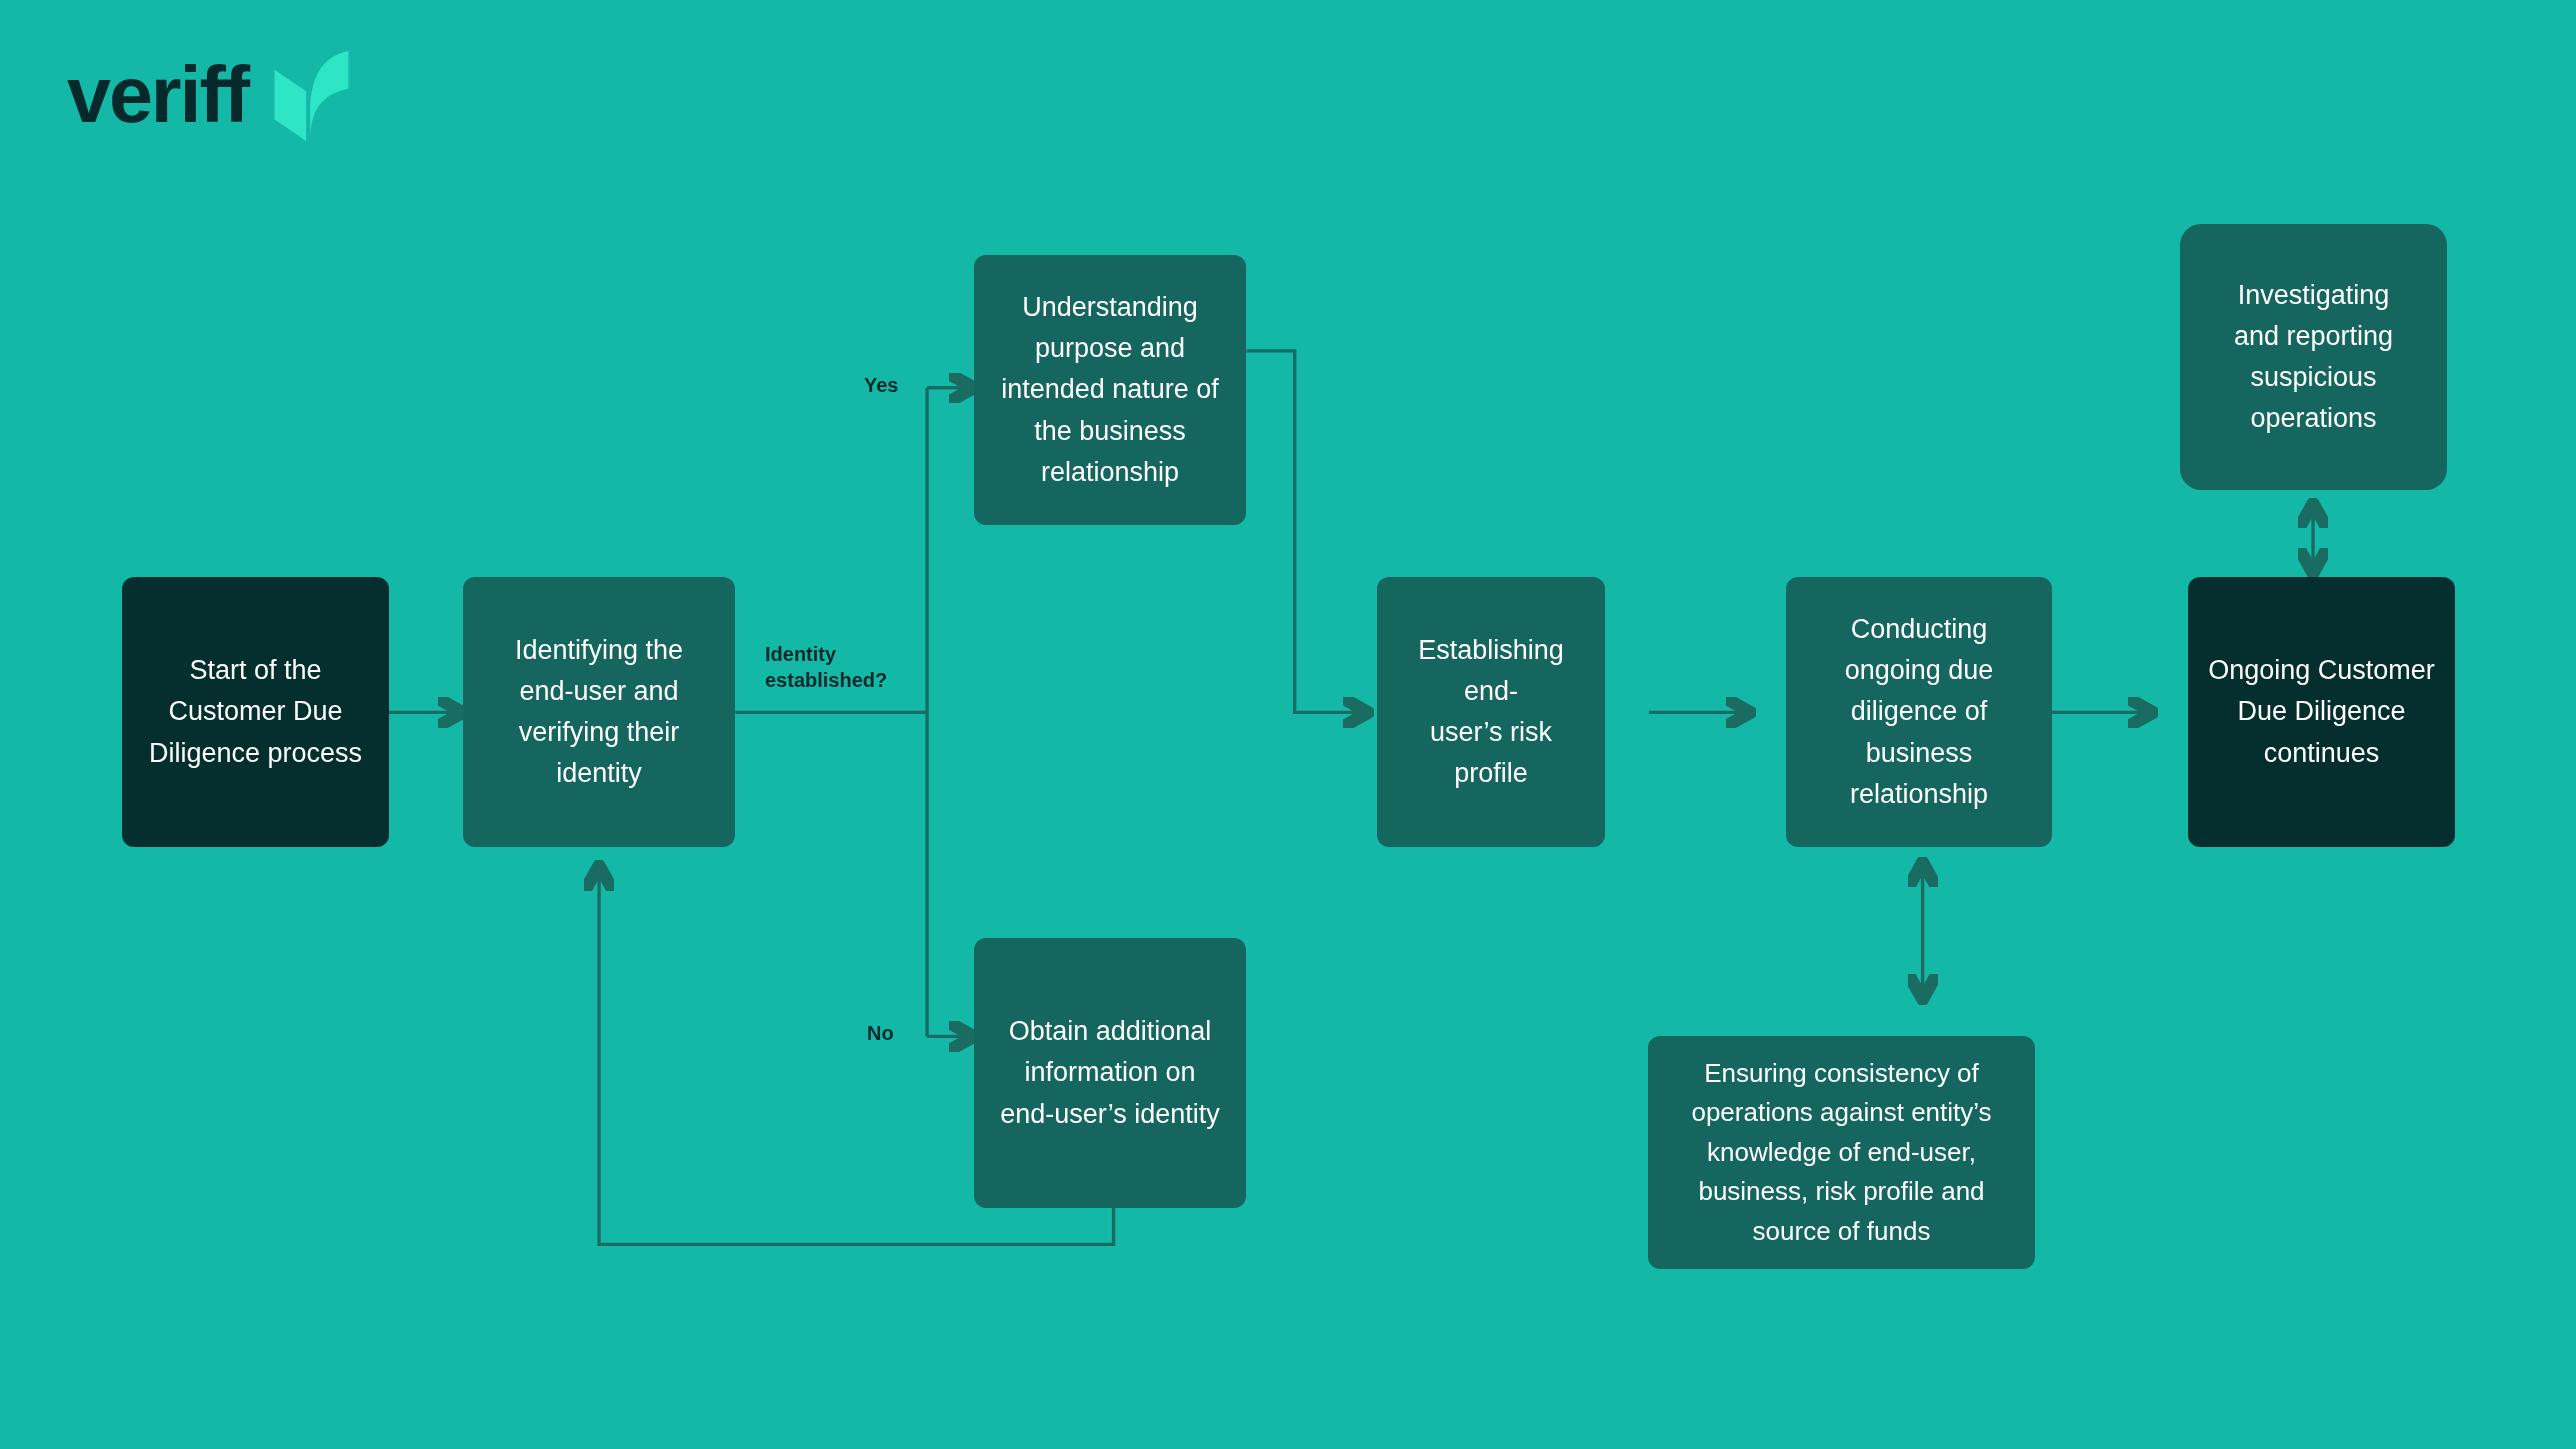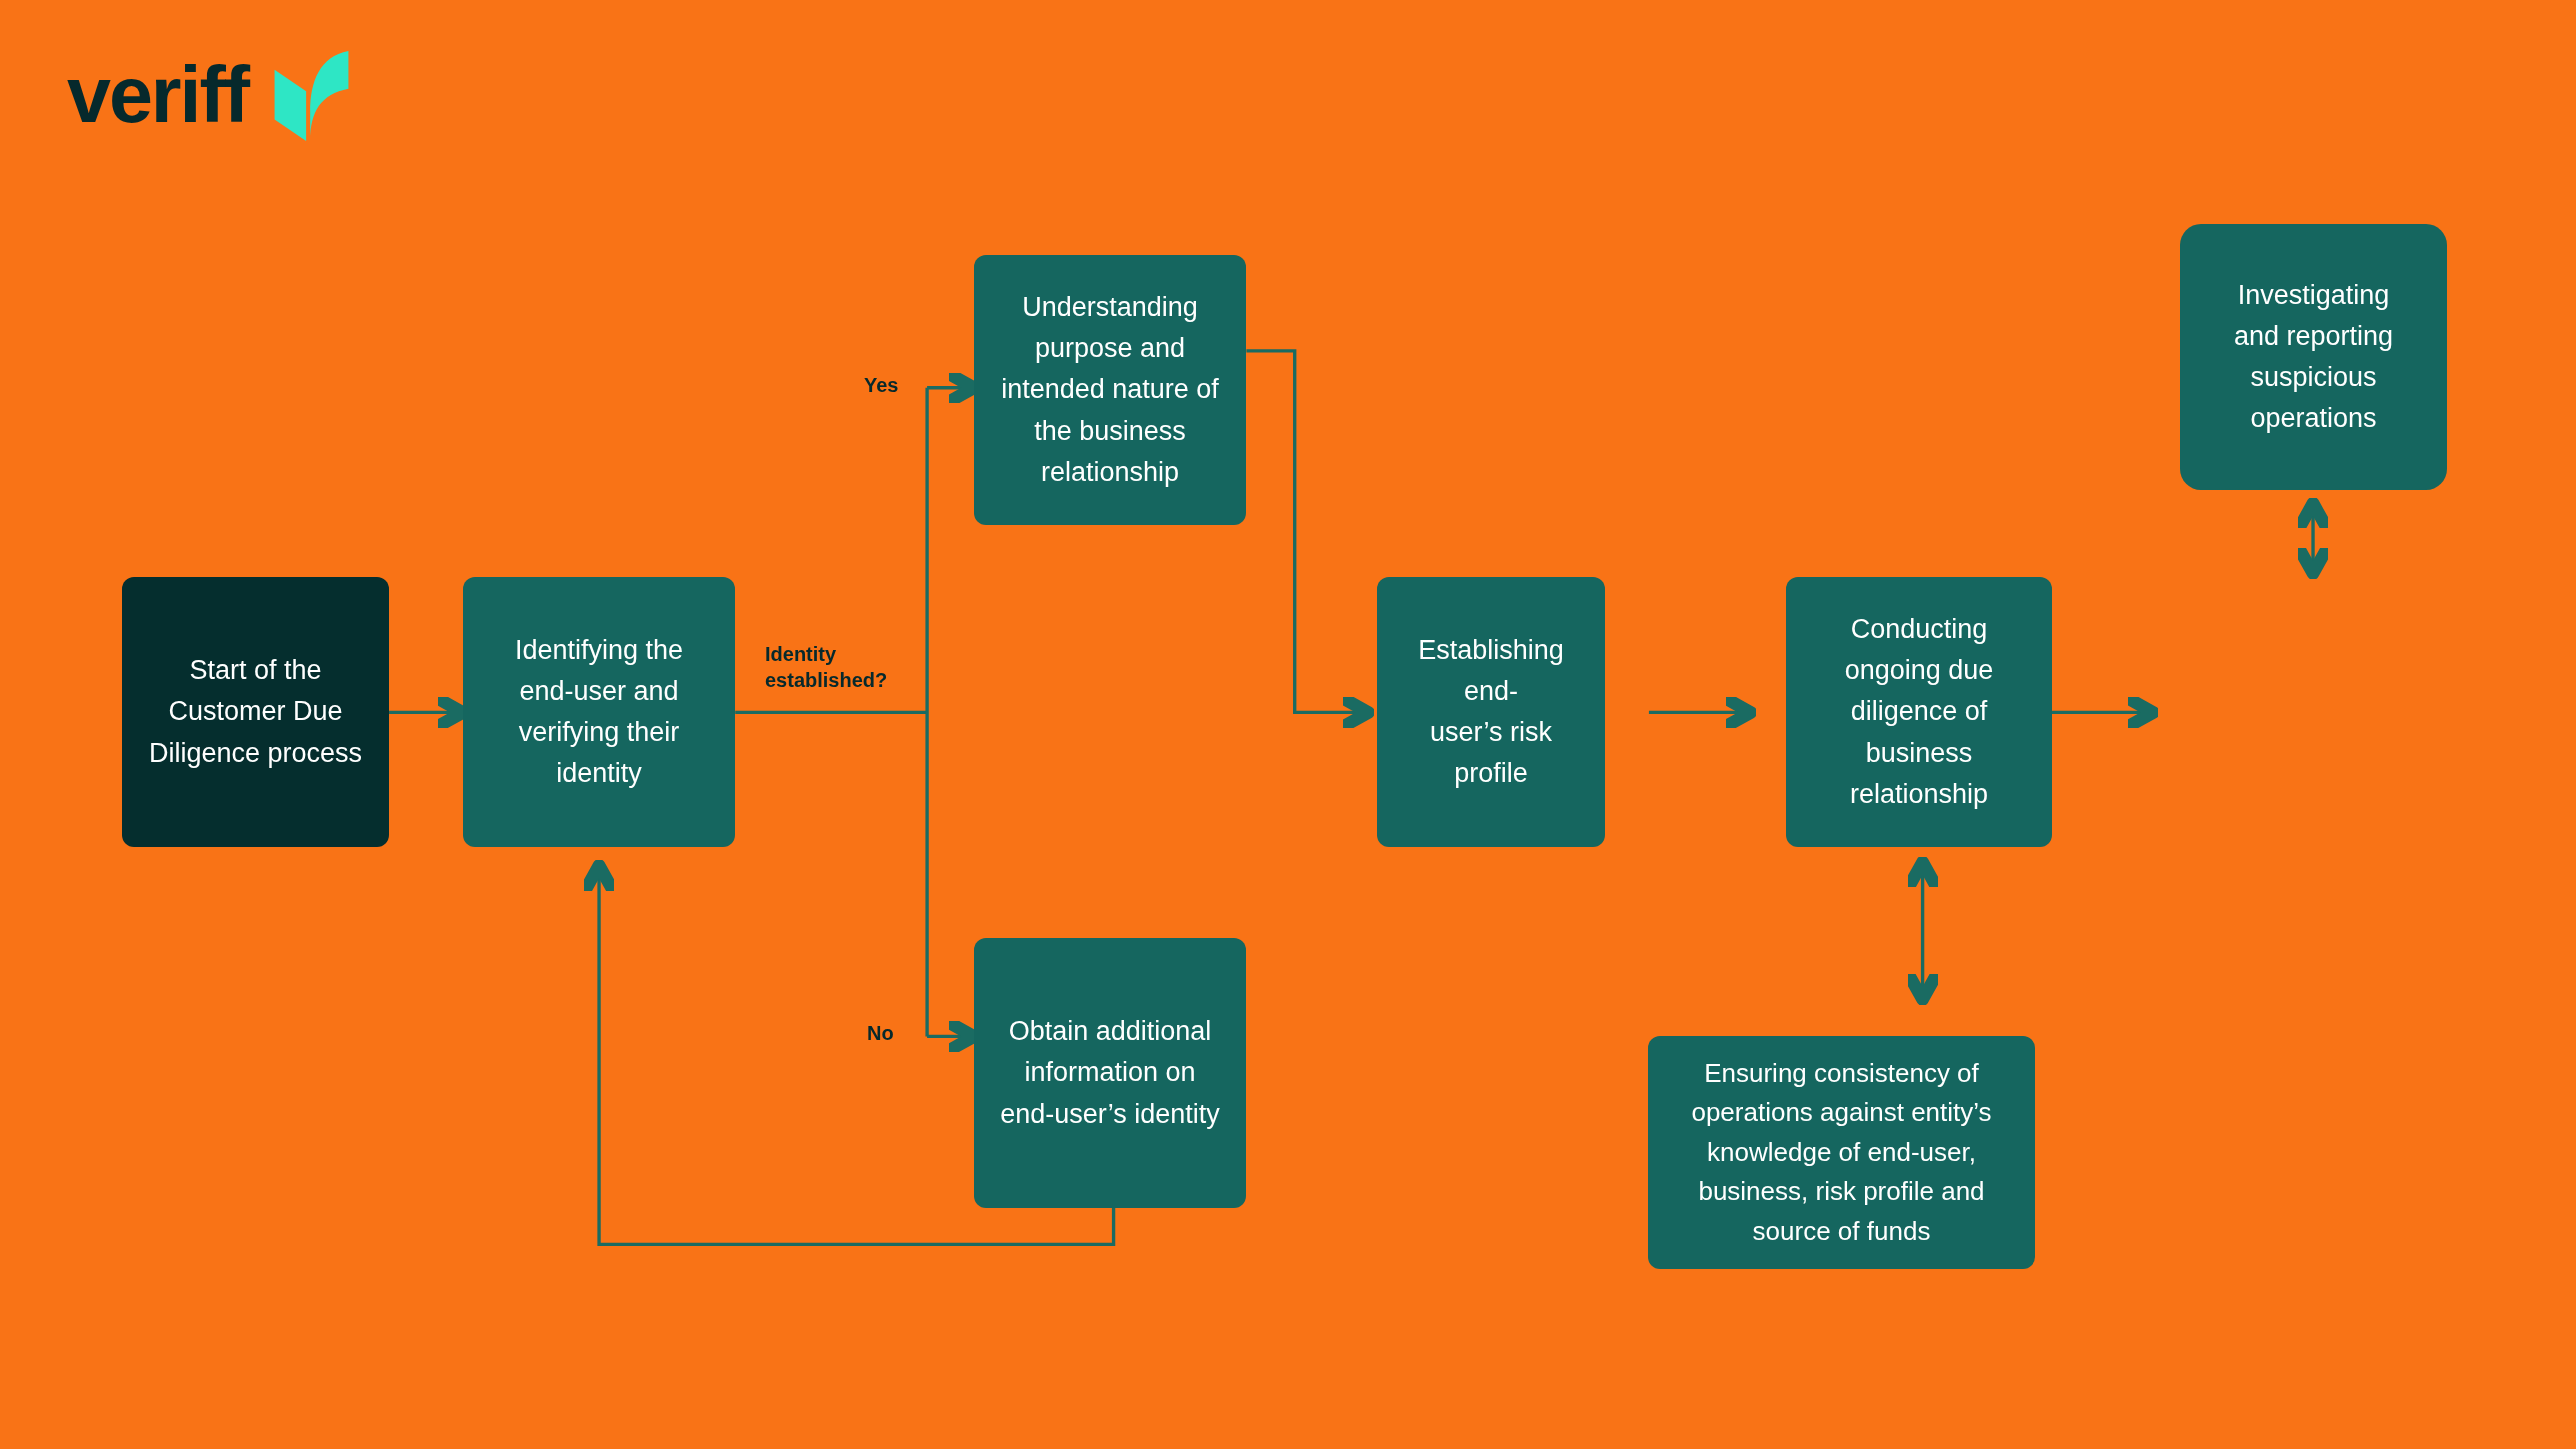--- a/index.html
+++ b/index.html
@@ -4,21 +4,21 @@
 <style>
   html, body {
     margin: 0;
     padding: 0;
     background: #effbf6;
   }
   #root {
     position: relative;
     width: 2576px;
     height: 1449px;
-    background: #f97316;
+    background: #14b8a6;
     overflow: hidden;
     font-family: "Liberation Sans", sans-serif;
   }
 
   
   #logo {
     position: absolute;
     left: 67px;
     top: 47px;
     display: flex;
@@ -140,20 +140,23 @@
 
   <div class="node teal" style="left:1377px; top:577px; width:228px; height:270px;">Establishing end-
 user’s risk profile</div>
 
   <div class="node teal" style="left:1786px; top:577px; width:266px; height:270px;">Conducting
 ongoing due
 diligence of
 business
 relationship</div>
 
+  <div class="node dark" style="left:2188px; top:577px; width:267px; height:270px;">Ongoing Customer
+Due Diligence
+continues</div>
 
   <div class="node teal" style="left:2180px; top:224px; width:267px; height:266px;border-radius:21px;">Investigating
 and reporting
 suspicious
 operations</div>
 
   <div class="node teal" style="left:1648px; top:1000px; width:387px; height:233px; font-size:26px;margin-top:36px;">Ensuring consistency of
 operations against   entity’s
 knowledge of end-user,
 business, risk profile and

